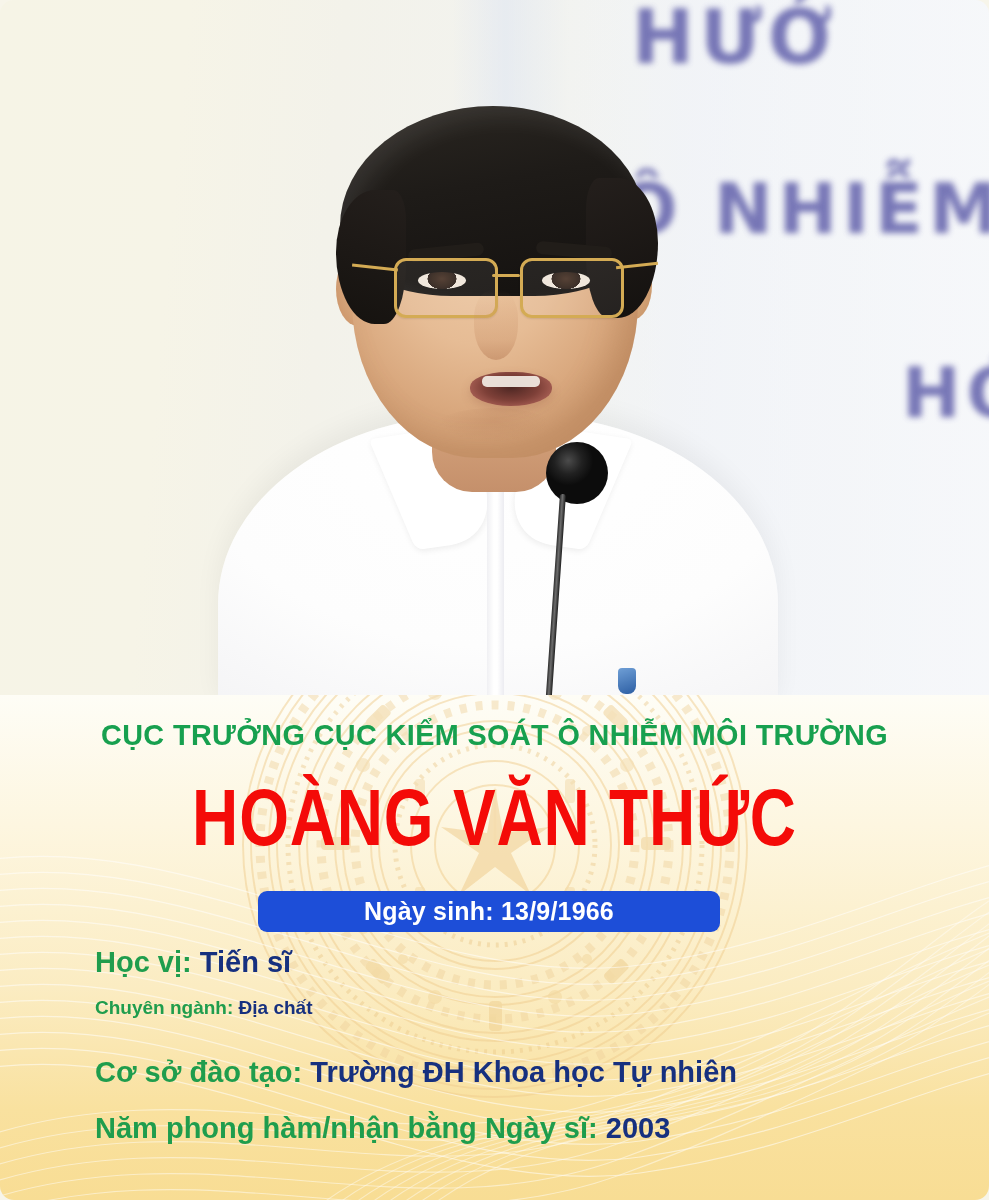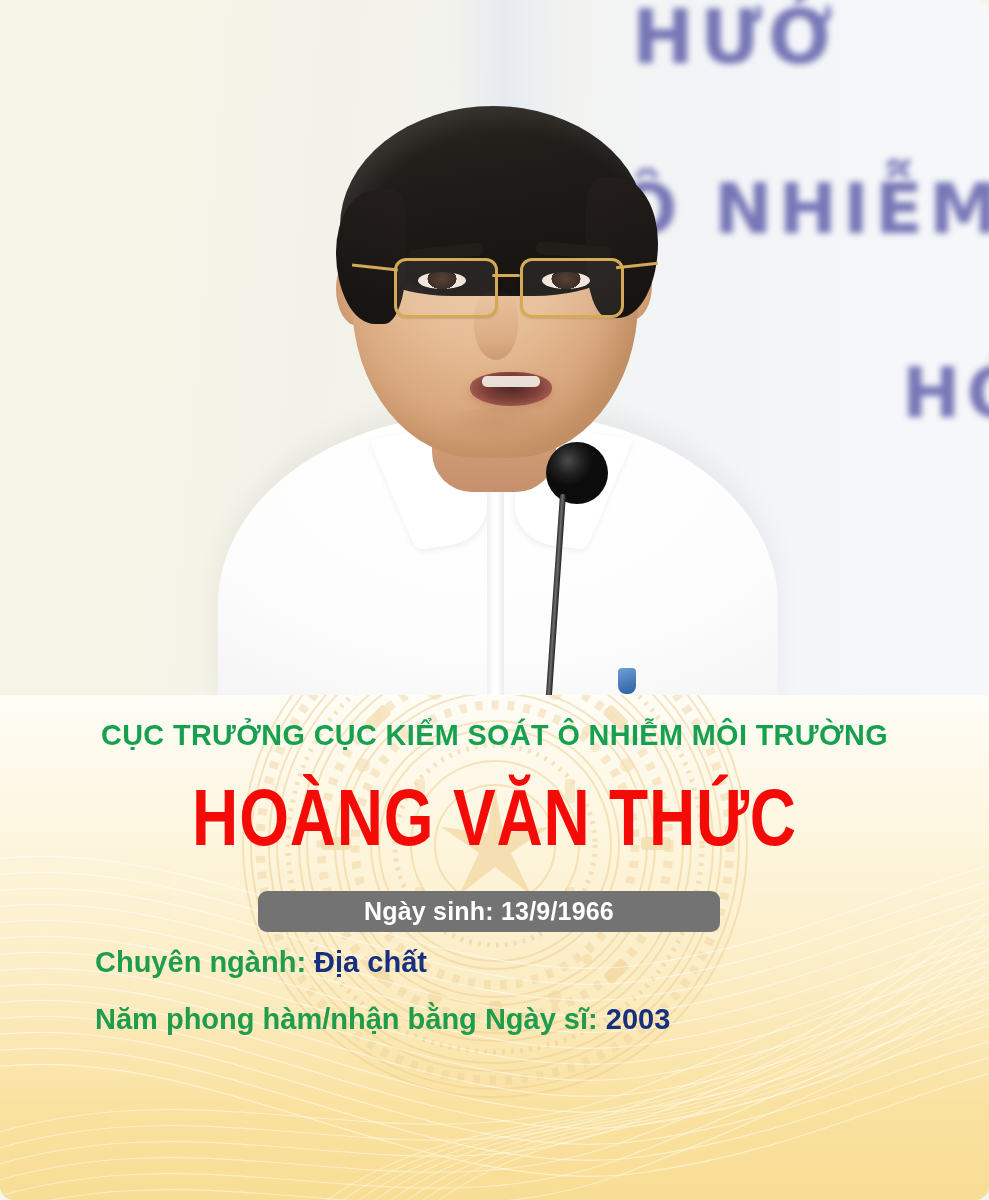--- a/index.html
+++ b/index.html
@@ -193,36 +193,36 @@
     text-align:center;
     color:#f40b08;
     font-family:"Liberation Sans Narrow","Liberation Sans", sans-serif;
     font-weight:bold;font-size:80px;line-height:1;
     letter-spacing:1px;
     transform:scaleX(.80);
     white-space:nowrap;
   }
   .dob-badge{
     position:absolute;left:258px;top:891px;width:462px;height:41px;
-    background:#737373;border-radius:9px;
+    background:#1d4ed8;border-radius:9px;
     display:flex;align-items:center;justify-content:center;
     color:#ffffff;font-weight:bold;font-size:25px;letter-spacing:.2px;
   }
 
   .details{position:absolute;left:95px;top:946px;width:870px;}
   .drow{
     margin-bottom:17px;
     font-weight:bold;
     line-height:1.16;
     white-space:nowrap;
     color:#1f9d4d;
   }
   .drow .val{color:#16307f;}
   .r1{font-size:29px;}
-  .r2{font-size:29px;margin-bottom:23px;}
+  .r2{font-size:19px;margin-bottom:37px;}
   .r3{font-size:29px;margin-bottom:23px;}
   .r4{font-size:29px;}
 </style>
 </head>
 <body>
 
 <div class="poster">
 
   <div class="photo">
     <div class="backdrop-band band-a"></div>
@@ -380,23 +380,31 @@
         </g>
       </svg>
     </div>
   </div>
 
   <div class="title">CỤC TRƯỞNG CỤC KIỂM SOÁT Ô NHIỄM MÔI TRƯỜNG</div>
   <div class="name">HOÀNG VĂN THỨC</div>
   <div class="dob-badge">Ngày sinh: 13/9/1966</div>
 
   <div class="details">
+    <div class="drow r1">
+      <span>Học vị:</span>
+      <span class="val">Tiến sĩ</span>
+    </div>
     <div class="drow r2">
       <span>Chuyên ngành:</span>
       <span class="val">Địa chất</span>
     </div>
+    <div class="drow r3">
+      <span>Cơ sở đào tạo:</span>
+      <span class="val">Trường ĐH Khoa học Tự nhiên</span>
+    </div>
     <div class="drow r4">
       <span>Năm phong hàm/nhận bằng Ngày sĩ:</span>
       <span class="val">2003</span>
     </div>
   </div>
 
 </div>
 
 </body></html>

